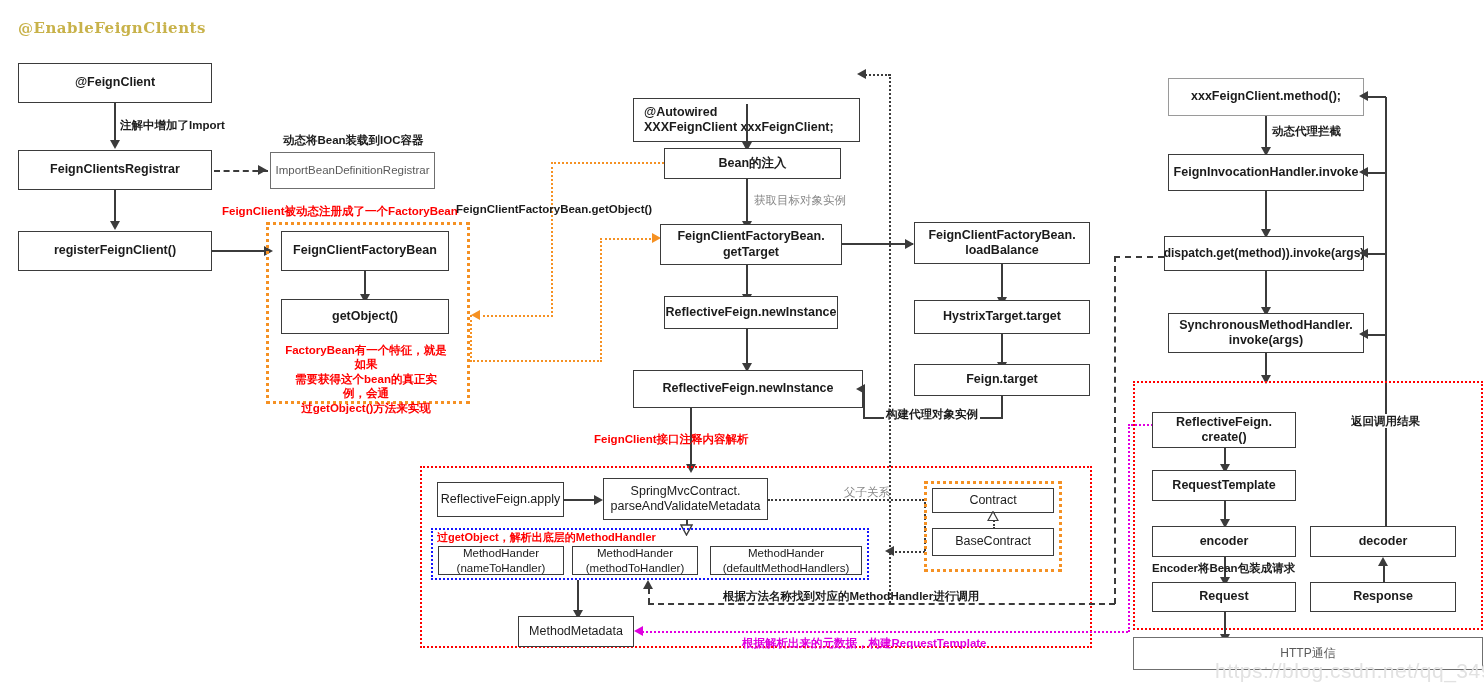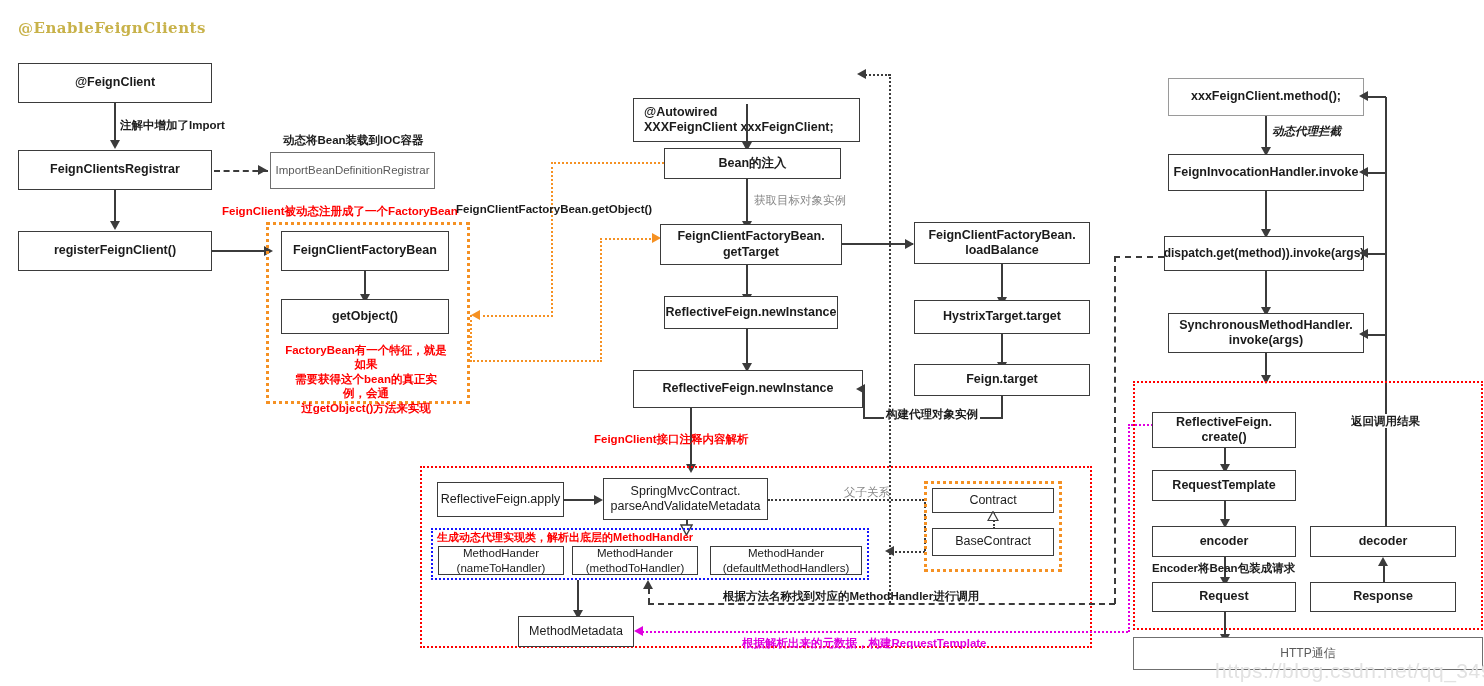--- a/index.html
+++ b/index.html
@@ -195,21 +195,21 @@
   <div class="box" style="left:932px;top:488px;width:122px;height:25px;">Contract</div>
   <div class="dln v" style="left:993px;top:513px;height:16px;"></div>
   <div class="tri-hollow" style="left:987px;top:511px;width:12px;height:10px;">
     <svg width="12" height="10" viewBox="0 0 12 10">
         <polygon points="6,0.5 11,9.5 1,9.5" fill="#ffffff" stroke="#3b3b3b" stroke-width="1.2"></polygon>
       </svg>
   </div>
   <div class="box" style="left:932px;top:528px;width:122px;height:28px;">BaseContract</div>
 
   <div class="region r-blue" style="left:431px;top:528px;width:438px;height:52px;"></div>
-  <div class="lbl red" style="left:437px;top:531px;font-size:11px;">生成动态代理实现类，解析出底层的MethodHandler</div>
+  <div class="lbl red" style="left:437px;top:531px;font-size:11px;">过getObject，解析出底层的MethodHandler</div>
   <div class="box" style="left:438px;top:546px;width:126px;height:29px;font-size:11.5px;">MethodHander
 (nameToHandler)</div>
   <div class="box" style="left:572px;top:546px;width:126px;height:29px;font-size:11.5px;">MethodHander
 (methodToHandler)</div>
   <div class="box" style="left:710px;top:546px;width:152px;height:29px;font-size:11.5px;">MethodHander
 (defaultMethodHandlers)</div>
 
   <div class="ln v" style="left:577px;top:580px;height:30px;"></div>
   <div class="ar ar-d" style="left:573px;top:610px;"></div>
   <div class="box" style="left:518px;top:616px;width:116px;height:31px;">MethodMetadata</div>
@@ -228,21 +228,21 @@
   <div class="mln h" style="left:1128px;top:424px;width:32px;"></div>
 
   <div class="dln h" style="left:862px;top:74px;width:28px;"></div>
   <div class="ar ar-l" style="left:857px;top:69px;"></div>
   <div class="dln v" style="left:889px;top:74px;height:529px;"></div>
 
   <div class="box bold gray" style="left:1168px;top:78px;width:196px;height:38px;color:#1b1b1b;border-color:#9a9a9a;">xxxFeignClient.method();</div>
 
   <div class="ln v" style="left:1265px;top:116px;height:31px;"></div>
   <div class="ar ar-d" style="left:1261px;top:147px;"></div>
-  <div class="lbl bold" style="left:1272px;top:124px;font-style:italic;">动态代理拦截</div>
+  <div class="lbl bold" style="left:1272px;top:124px;">动态代理拦截</div>
 
   <div class="box bold" style="left:1168px;top:154px;width:196px;height:37px;">FeignInvocationHandler.invoke</div>
   <div class="ln v" style="left:1265px;top:191px;height:38px;"></div>
   <div class="ar ar-d" style="left:1261px;top:229px;"></div>
 
   <div class="box bold" style="left:1164px;top:236px;width:200px;height:35px;font-size:12px;">dispatch.get(method)).invoke(args)</div>
   <div class="ln v" style="left:1265px;top:271px;height:36px;"></div>
   <div class="ar ar-d" style="left:1261px;top:307px;"></div>
 
   <div class="box bold" style="left:1168px;top:313px;width:196px;height:40px;">SynchronousMethodHandler.

